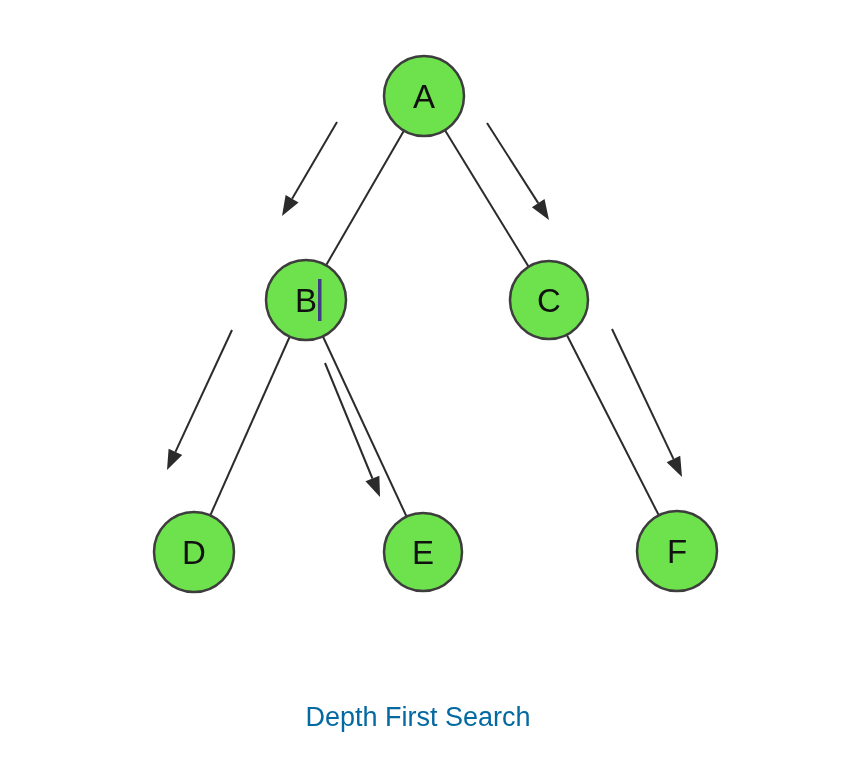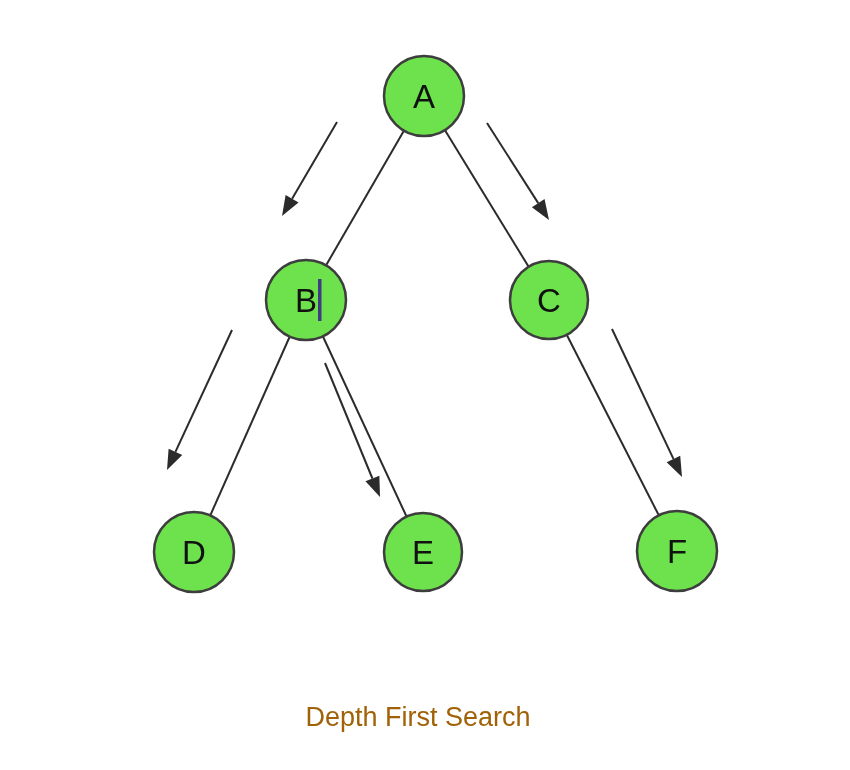--- a/index.html
+++ b/index.html
@@ -23,21 +23,21 @@
     height: 770px;
   }
   #caption {
     position: absolute;
     top: 699px;
     left: 0;
     width: 836px;
     text-align: center;
     font-size: 27px;
     line-height: 36px;
-    color: #a16207;
+    color: #0369a1;
     user-select: none;
   }
 </style>
 </head>
 <body>
 
 <div id="canvas">
   <div id="svg-host">
       <svg viewBox="0 0 850 770" width="850" height="770">
         <line x1="424" y1="96" x2="306" y2="300" stroke="#2b2b2b" stroke-width="2"></line>

